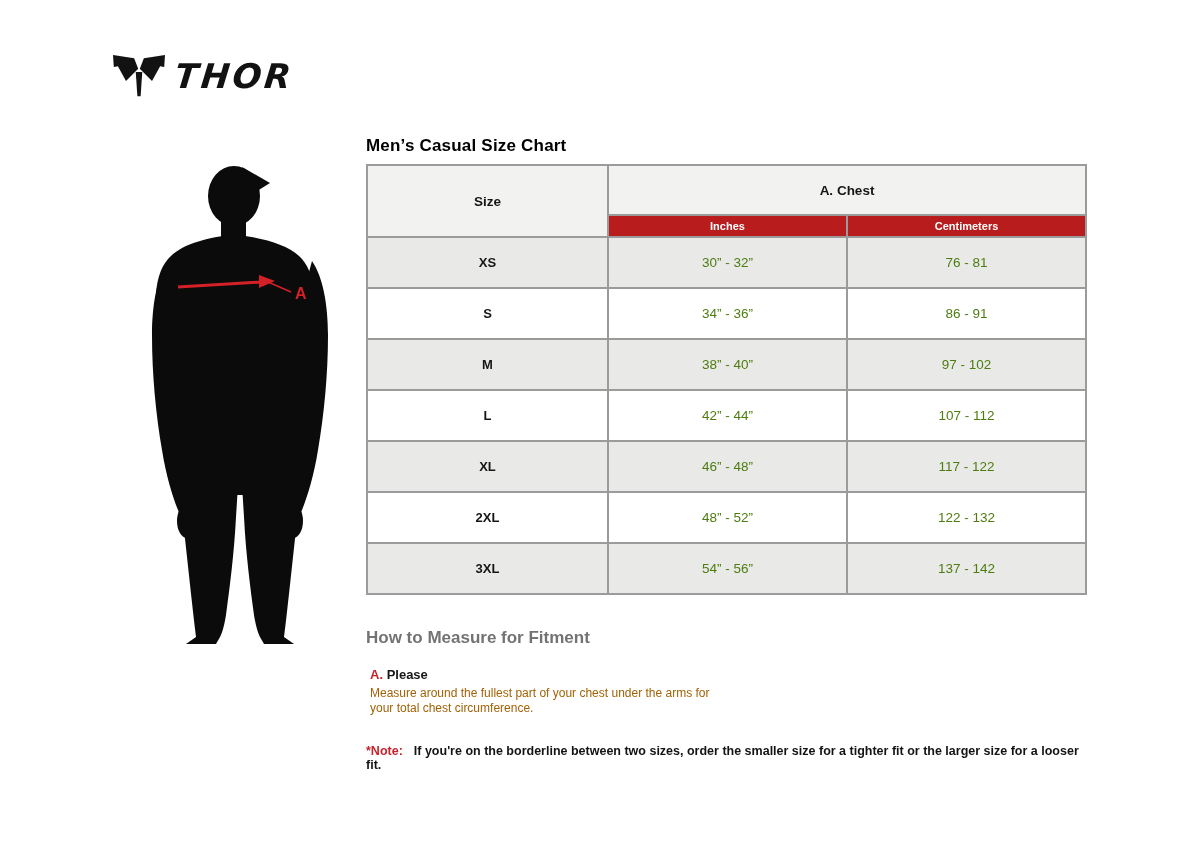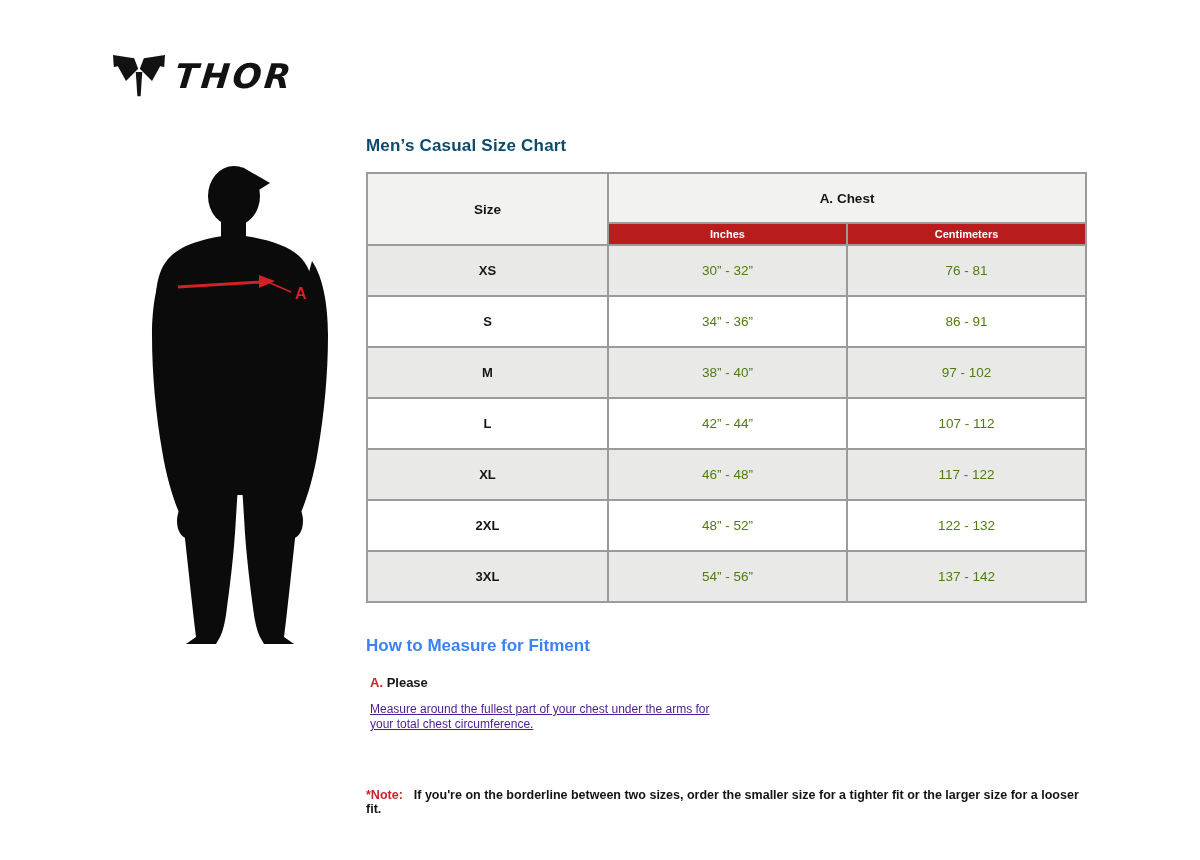--- a/index.html
+++ b/index.html
@@ -22,24 +22,24 @@
     font-size: 34px; letter-spacing: 3px;
     color: #121212; margin-left: 10px;
     transform: skewX(-6deg);
   }
 
   
   .figure { position: absolute; left: 150px; top: 163px; width: 185px; height: 485px; }
 
   
   .content { position: absolute; left: 366px; top: 136px; width: 719px; }
-  .chart-title { font-size: 17px; font-weight: bold; color: #0c4a6e; letter-spacing: 0.2px; }
+  .chart-title { font-size: 17px; font-weight: bold; color: #000000; letter-spacing: 0.2px; }
 
   table.size-chart {
-    margin-top: 16px;
+    margin-top: 8px;
     border-collapse: collapse;
     width: 719px; table-layout: fixed;
   }
   table.size-chart th, table.size-chart td {
     border: 2px solid #9b9b9b;
     text-align: center; vertical-align: middle;
   }
   .col-size { width: 241px; } .col-in { width: 239px; } .col-cm { width: 239px; }
   th.head-cell { background: #f2f2f1; font-size: 13.5px; font-weight: bold; color: #161616; }
   tr.head-row-1 th { height: 50px; }
@@ -48,27 +48,27 @@
     font-size: 11px; font-weight: bold;
     height: 22px; padding: 2px 0;
   }
   tbody th { font-size: 13px; font-weight: bold; color: #161616; }
   tbody td { font-size: 13.5px; color: #4d7c0f; }
   tbody tr { height: 51px; background: #ffffff; }
   tbody tr.alt { background: #e9e9e8; }
 
   
   .measure { margin-top: 33px; }
-  .measure-heading { font-size: 17px; font-weight: bold; color: #3b82f6; }
+  .measure-heading { font-size: 17px; font-weight: bold; color: #737373; }
   .measure-item { margin-top: 19px; margin-left: 4px; }
   .item-title { font-size: 13px; font-weight: bold; color: #161616; }
   .item-key { color: #c5242b; }
-  .item-desc { margin-top: 12px; font-size: 12px; line-height: 15px; color: #4c1d95; max-width: 352px; text-decoration: underline; }
+  .item-desc { margin-top: 4px; font-size: 12px; line-height: 15px; color: #a16207; max-width: 352px; }
 
-  .note { margin-top: 56px; font-size: 12.5px; font-weight: bold; }
+  .note { margin-top: 28px; font-size: 12.5px; font-weight: bold; }
   .note-prefix { color: #c5242b; margin-right: 11px; }
   .note-text { color: #141414; }
 
   
   .footer { position: absolute; left: 115px; top: 782px; font-size: 12px; line-height: 15px; color: #595959; }
 </style>
 </head>
 <body>
 
 <div class="page">

